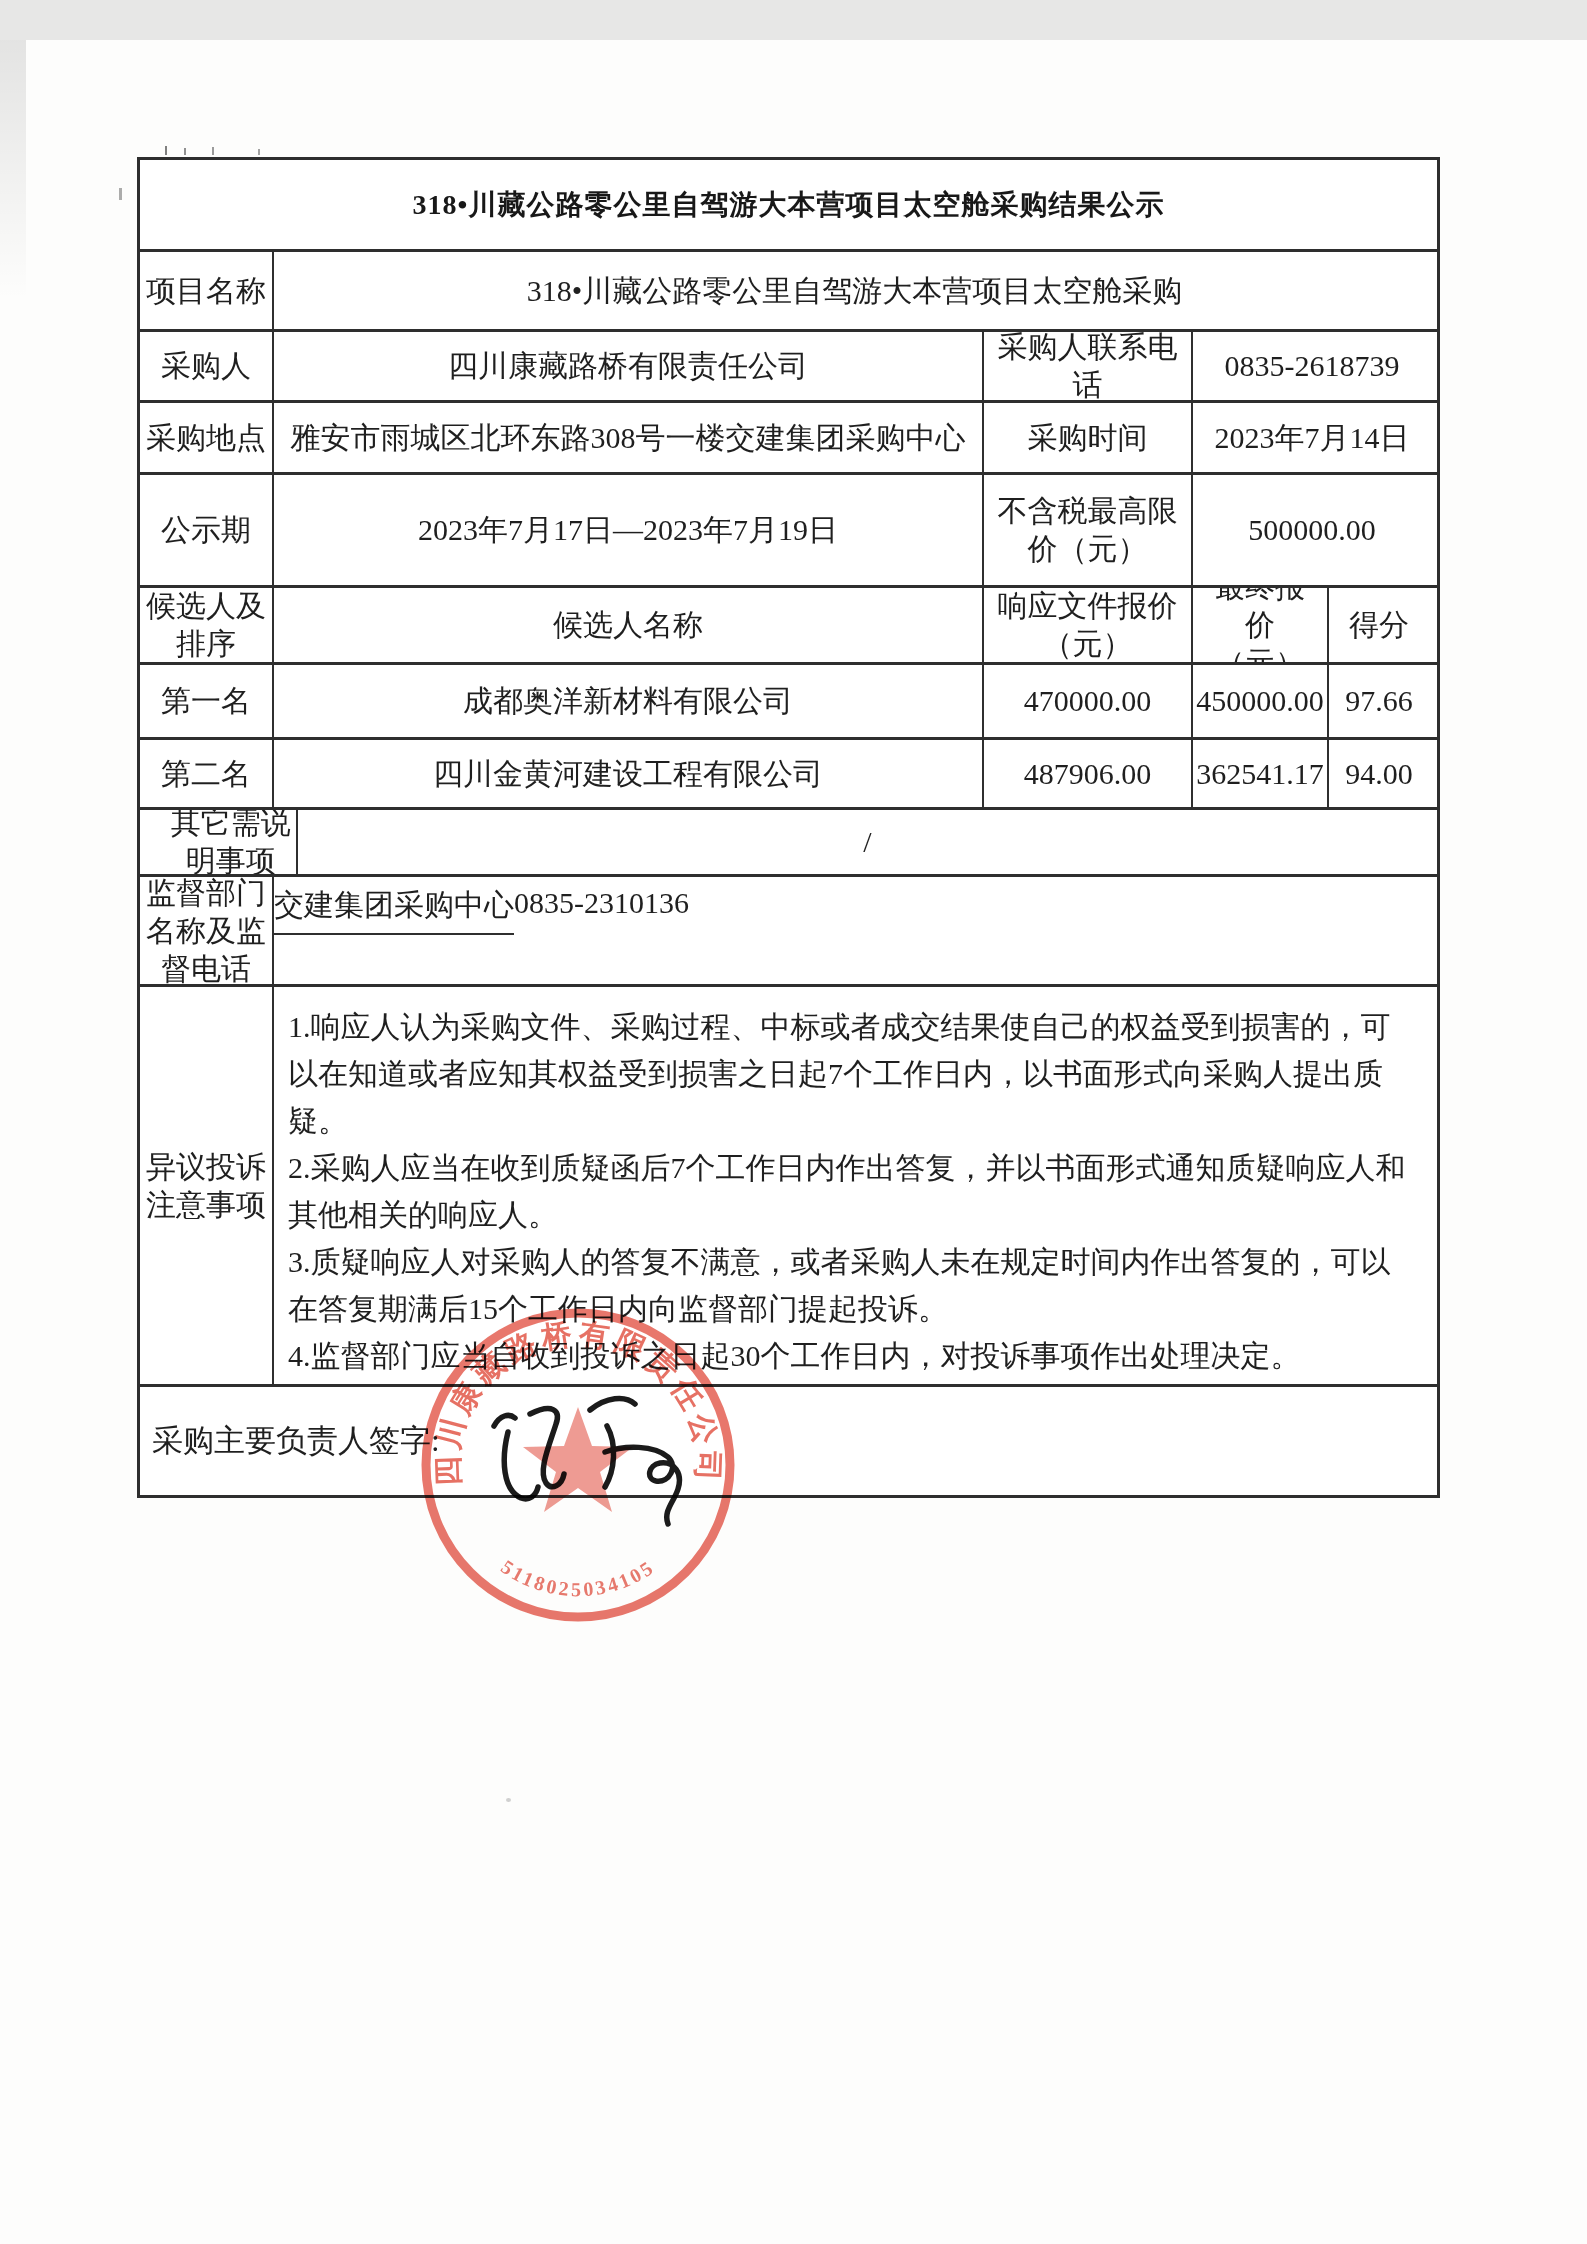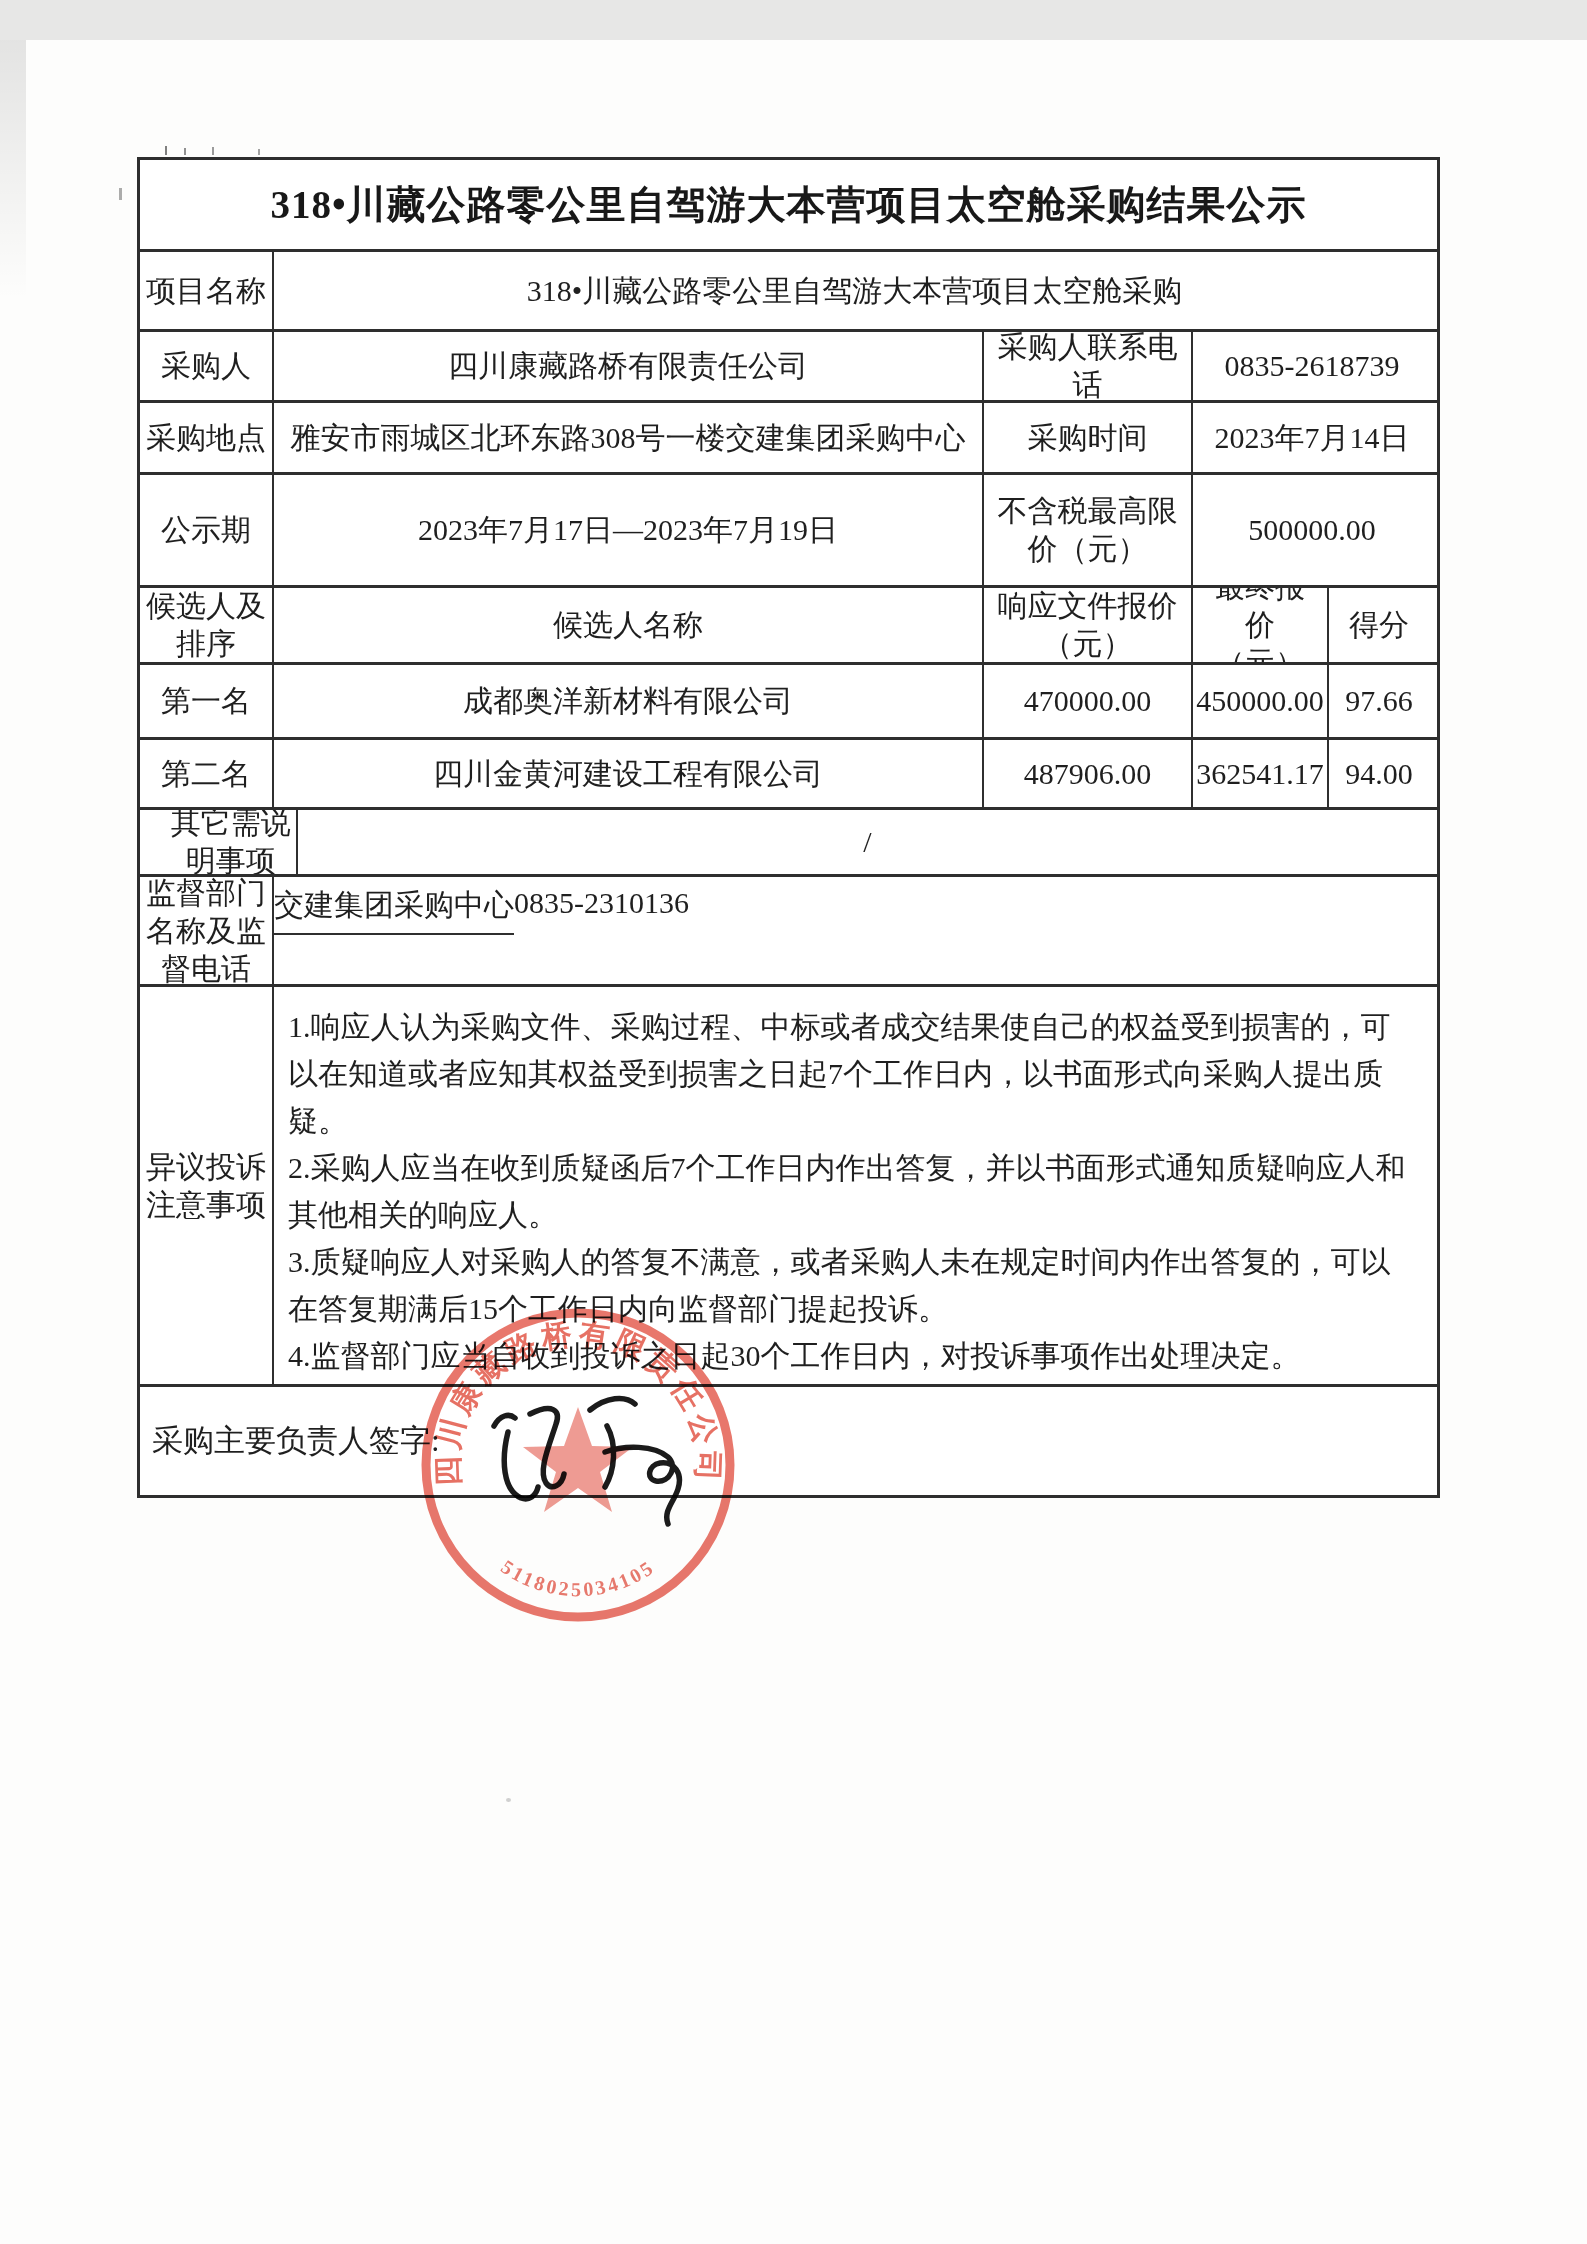--- a/index.html
+++ b/index.html
@@ -28,21 +28,21 @@
   }
   .c.endc{border-right:none;}
   .lab{width:134px;padding:0 2px;}
   .w-name{width:710px;}
   .w-mid{width:209px;}
   .w-fin{width:136px;}
   .w-score{width:100px;}
   .w-merge2{width:238px;}
   .w-merge4{width:1161px;}
   .titlecell{
-    width:1492px;font-size:39px;font-weight:bold;letter-spacing:1px;
+    width:1492px;font-size:28px;font-weight:bold;letter-spacing:1px;
     justify-content:center;color:#181818;
   }
   .notes{
     display:block;text-align:left;padding:16px 18px 0 14px;
     font-size:30px;line-height:47px;
   }
   .notes p{margin:0;}
   .stack{display:flex;flex-direction:row;width:1161px;}
   .substack{box-sizing:border-box;display:flex;align-items:center;justify-content:center;
     font-size:30px;color:#1f1f1f;}

